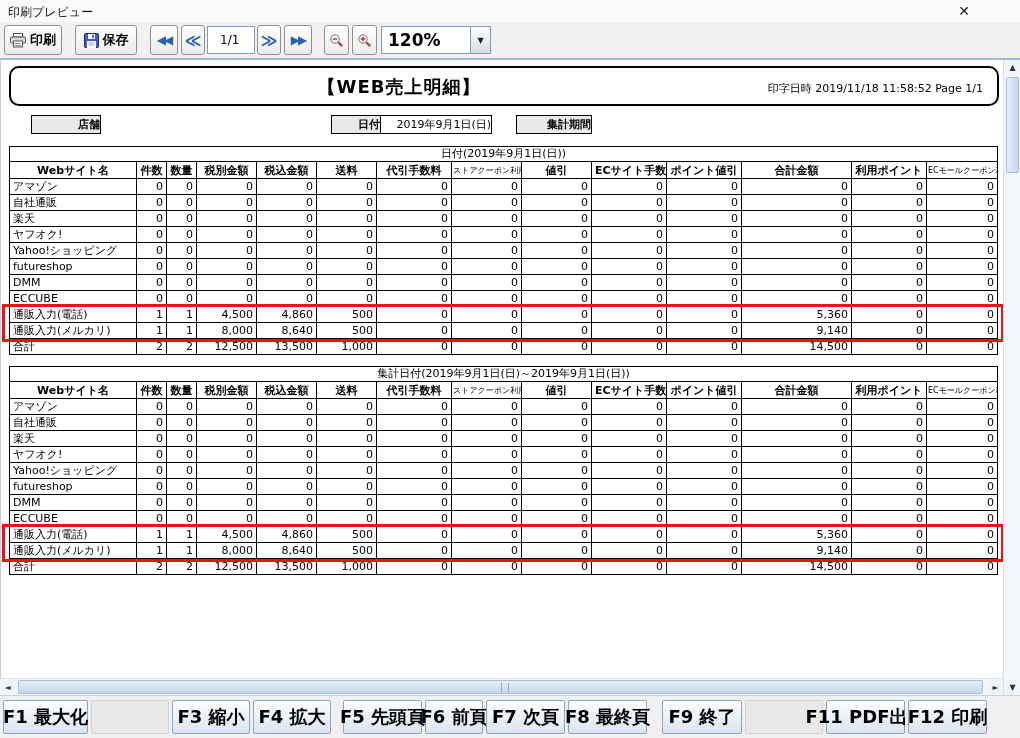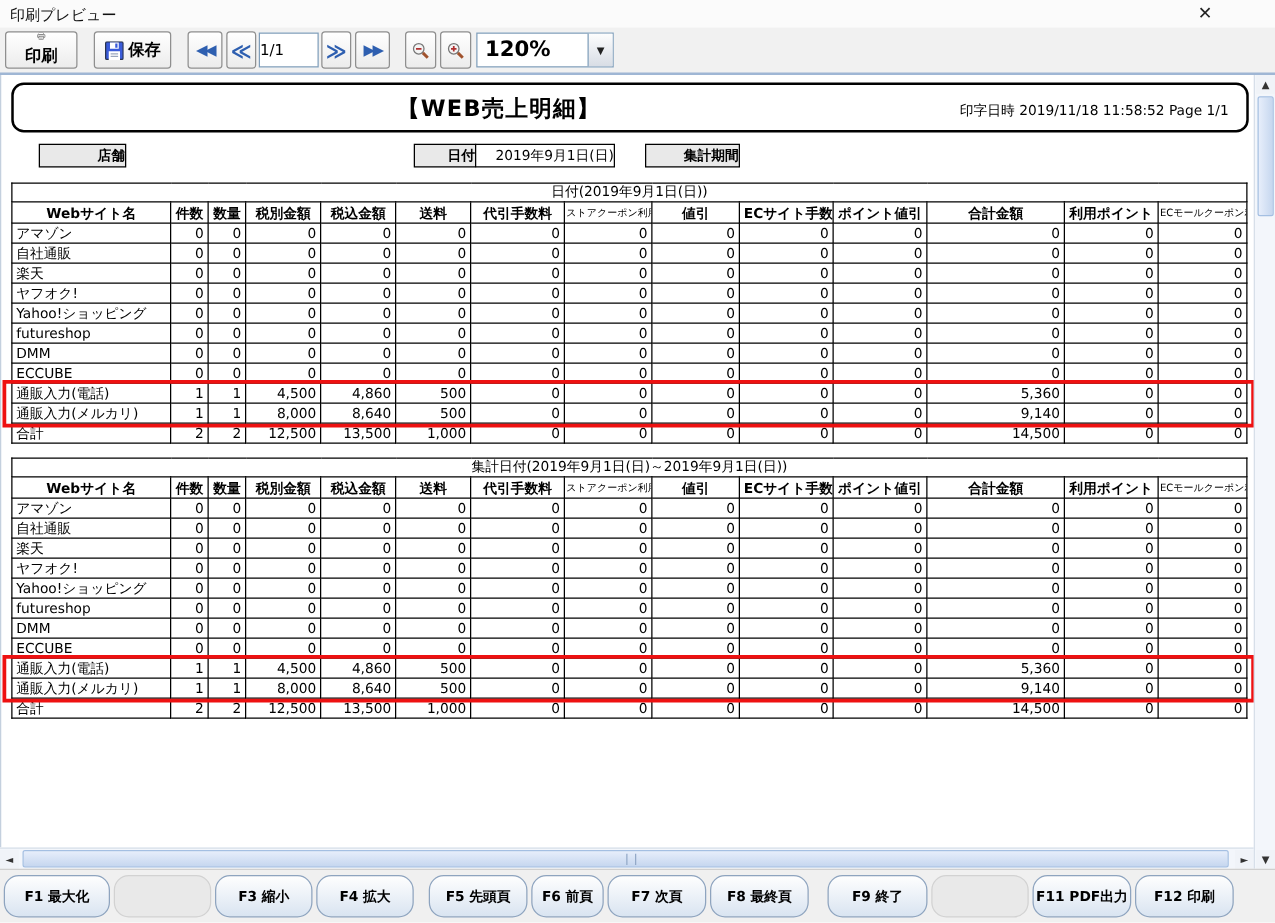--- a/index.html
+++ b/index.html
@@ -7,29 +7,29 @@
   body { font-family:"DejaVu Sans","Liberation Sans",sans-serif; background:#ffffff; position:relative; overflow:hidden; color:#000; }
 
   
   .titlebar { position:absolute; top:0; left:0; right:0; height:22px; background:#fbfbfb; }
   .titlebar-text { position:absolute; left:8px; top:4px; font-size:12px; color:#111; }
   .close-x { position:absolute; right:45px; top:2px; width:22px; height:18px; text-align:center; font-size:14px; color:#222; line-height:18px; }
 
   
   .toolbar { position:absolute; top:22px; left:0; right:0; height:38px; background:#f1f1f1; border-bottom:2px solid #9fb6d4; display:flex; align-items:center; padding-left:4px; }
   .tb-btn { background:linear-gradient(#ffffff,#ececec); border:1px solid #8f8f8f; border-radius:3px; height:30px; display:flex; align-items:center; justify-content:center; font-size:13px; font-weight:bold; gap:4px; }
-  .tb-print { width:58px;flex-direction:column; }
+  .tb-print { width:58px; }
   .tb-save  { width:62px; margin-left:13px; }
   .tb-first { width:28px; margin-left:13px; }
   .tb-prev  { width:24px; margin-left:3px; }
   .tb-next  { width:24px; margin-left:2px; }
   .tb-last  { width:28px; margin-left:3px; }
   .nav-glyph { color:#2e5fb0; font-size:12px; letter-spacing:-2px; font-weight:bold; }
   .chev { font-size:16px; letter-spacing:0; }
-  .page-field { width:48px; height:28px; margin-left:2px; background:#fff; border:1px solid #7f9db9; font-size:12px; display:flex; align-items:center; padding-left:0; }
+  .page-field { width:48px; height:28px; margin-left:2px; background:#fff; border:1px solid #7f9db9; font-size:12px; display:flex; align-items:center; padding-left:12px; }
   .tb-zoomout { width:25px; margin-left:12px; }
   .tb-zoomin  { width:25px; margin-left:3px; }
   .combo { width:110px; height:28px; margin-left:4px; background:#fff; border:1px solid #7f9db9; display:flex; align-items:center; position:relative; }
   .combo-text { font-size:17px; font-weight:bold; padding-left:6px; flex:1; }
   .combo-arrow { width:20px; height:26px; background:linear-gradient(#fdfdfd,#d8dde5); border-left:1px solid #7f9db9; display:flex; align-items:center; justify-content:center; font-size:8px; color:#222; }
 
   
   .preview { position:absolute; top:60px; left:0; width:1003px; height:618px; background:#fff; border-left:1px solid #c4d0de; }
   .report-box { position:absolute; left:8px; top:6px; width:990px; height:40px; border:2px solid #000; border-radius:10px; background:#fff; }
   .report-title { position:absolute; left:0; right:210px; top:7px; text-align:center; font-size:18px; font-weight:bold; letter-spacing:1px; }
@@ -65,21 +65,21 @@
   .hs-right { right:0; top:1px; width:15px; height:15px; }
   .hs-thumb { position:absolute; left:18px; right:20px; top:1px; height:14px; background:linear-gradient(#e7eefb,#c6d7ef); border:1px solid #a4bfe2; border-radius:2px; }
   .hs-grip { position:absolute; left:50%; top:2px; width:8px; height:9px; border-left:1px solid #93a9c8; border-right:1px solid #93a9c8; }
   .vs-up   { left:1px; top:0; width:15px; height:15px; }
   .vs-down { left:1px; bottom:0; width:15px; height:15px; }
   .vs-thumb { position:absolute; left:2px; top:17px; width:13px; height:96px; background:linear-gradient(90deg,#e7eefb,#c6d7ef); border:1px solid #a4bfe2; border-radius:2px; }
 
   
   .bottombar { position:absolute; top:695px; left:0; right:0; height:43px; background:#f0f0f0; border-top:1px solid #cfcfcf; }
   .fn-row { display:flex; padding:4px 0 0 3px; }
-  .fn-btn { height:34px; background:linear-gradient(#fefefe,#d9e4f1); border:1px solid #8ea4bf; border-radius:12px; font-size:11px; font-weight:bold; display:flex; align-items:center; justify-content:center; white-space:nowrap; }
+  .fn-btn { height:34px; background:linear-gradient(#fefefe,#d9e4f1); border:1px solid #8ea4bf; border-radius:2px; font-size:18px; font-weight:bold; display:flex; align-items:center; justify-content:center; white-space:nowrap; }
   .fn-empty { background:#e9e9e9; border:1px solid #d2d2d2; }
 
   .icon-svg { display:block; }
 </style>
 </head>
 <body>
 
 <div class="titlebar">
   <span class="titlebar-text">印刷プレビュー</span>
   <span class="close-x">✕</span>

